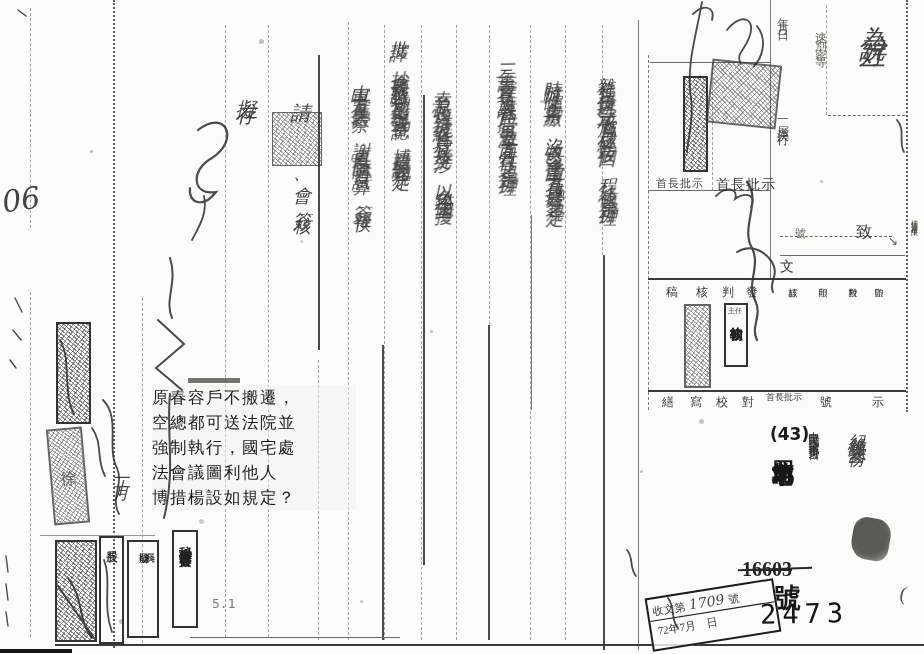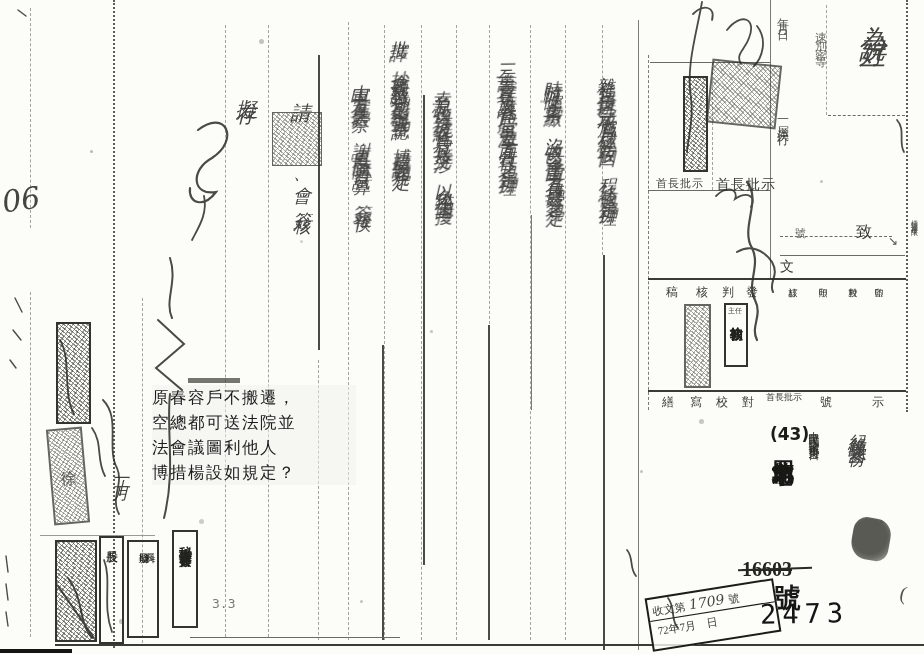--- a/index.html
+++ b/index.html
@@ -96,26 +96,27 @@
   <div class="abs hw v col" style="left:432px;top:76px;">幸急兄收與清坡維貨戶直接交涉，以免滋生困擾。</div>
   <div class="abs hw v col" style="left:389px;top:26px;letter-spacing:4px;">批譯：抄會臺銀語錄分別影顯出送審認，博措楊設如規定</div>
   <div class="abs hw v col" style="left:350px;top:70px;">由軍方實美體察，謝車鳳陸隨晉試算，簽報俟</div>
 
   <div class="abs hw v" style="left:232px;top:82px;font-size:21px;letter-spacing:6px;">擬存</div>
   <div class="abs hw v" style="left:288px;top:86px;font-size:20px;">請</div>
   <div class="stamp noise lt" style="left:272px;top:112px;width:50px;height:54px;border-width:1.5px;"></div>
   <div class="abs hw v" style="left:290px;top:172px;font-size:18px;letter-spacing:4px;">會、簽核</div>
   <div class="abs hw" style="left:2px;top:182px;font-size:30px;transform:rotate(-8deg);">06</div>
   <div class="abs hw v" style="left:110px;top:466px;font-size:17px;letter-spacing:3px;">十一月</div>
-  <div class="abs" style="left:212px;top:596px;font-size:13px;color:#7b7b76;font-family:'DejaVu Sans Mono',monospace;">3.3</div>
+  <div class="abs" style="left:212px;top:596px;font-size:13px;color:#7b7b76;font-family:'DejaVu Sans Mono',monospace;">5.1</div>
 
   <div class="abs" style="left:152px;top:385px;width:204px;background:rgba(240,240,235,.5);">
     <div style="position:absolute;left:36px;top:-7px;width:52px;height:5px;background:#3d3d38;opacity:.7;"></div>
     <div class="typed">原春容戶不搬遷，</div>
     <div class="typed">空總都可送法院並</div>
+    <div class="typed">強制執行，國宅處</div>
     <div class="typed">法會議圖利他人</div>
     <div class="typed">博措楊設如規定？</div>
   </div>
 
   <div class="stamp" style="left:172px;top:530px;width:26px;height:98px;">
     <span class="st-v" style="font-size:13px;font-weight:bold;letter-spacing:2px;margin-top:4px;">秘書處會簽</span>
   </div>
 
   <div class="stamp noise" style="left:56px;top:322px;width:35px;height:102px;"></div>
   <div class="stamp noise lt" style="left:50px;top:428px;width:36px;height:96px;transform:rotate(-5deg);">

